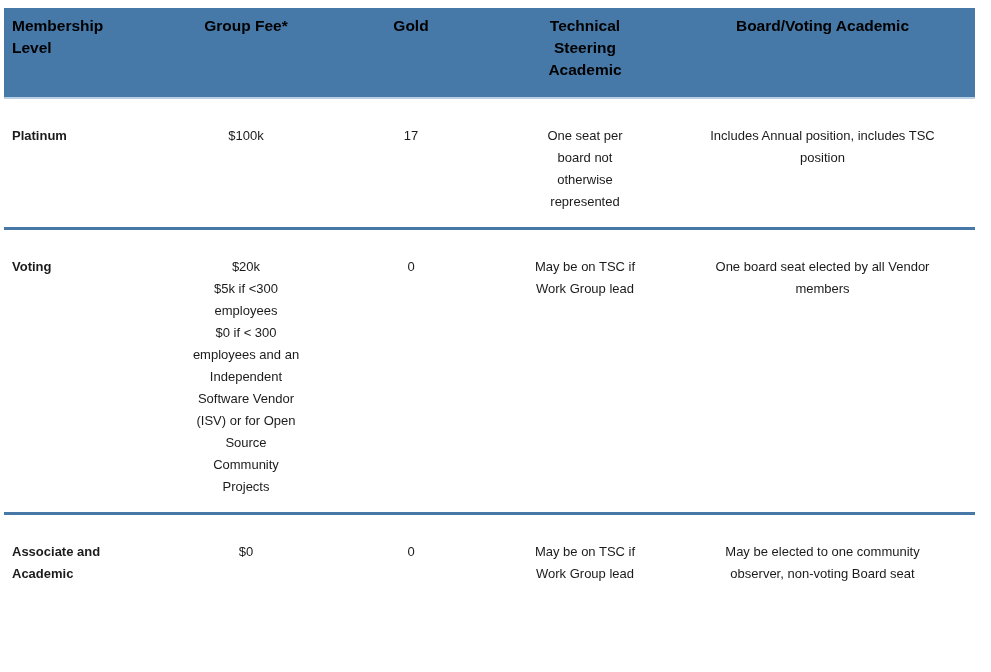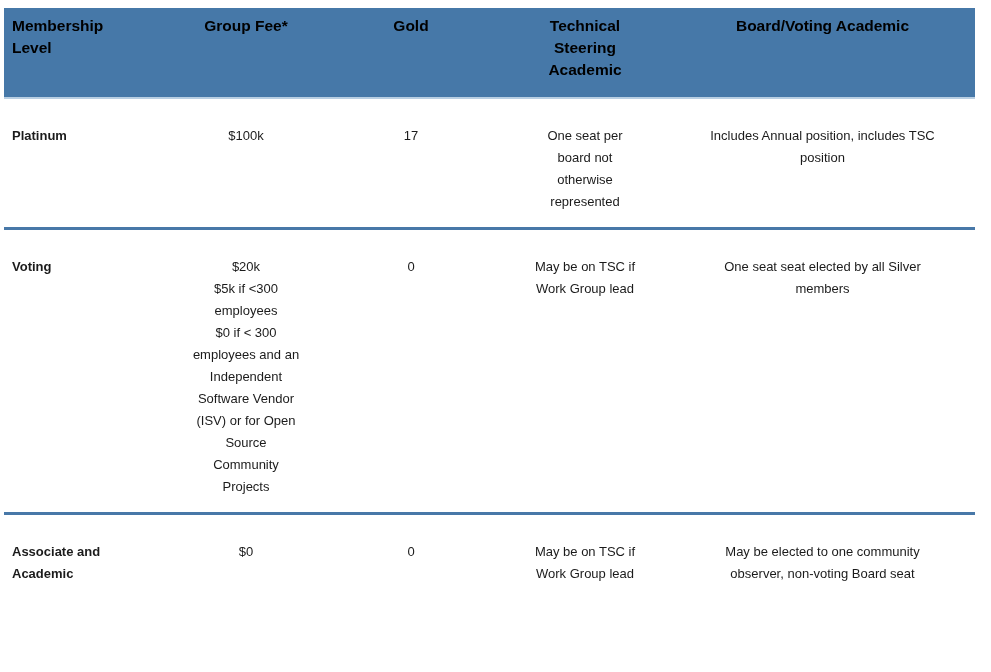--- a/index.html
+++ b/index.html
@@ -114,21 +114,21 @@
 employees and an
 Independent
 Software Vendor
 (ISV) or for Open
 Source
 Community
 Projects</td>
         <td>0</td>
         <td>May be on TSC if
 Work Group lead</td>
-        <td>One seat seat elected by all Silver
+        <td>One board seat elected by all Vendor
 members</td>
       </tr>
       <tr>
         <td class="col-level">Associate and
 Academic</td>
         <td>$0</td>
         <td>0</td>
         <td>May be on TSC if
 Work Group lead</td>
         <td>May be elected to one community

